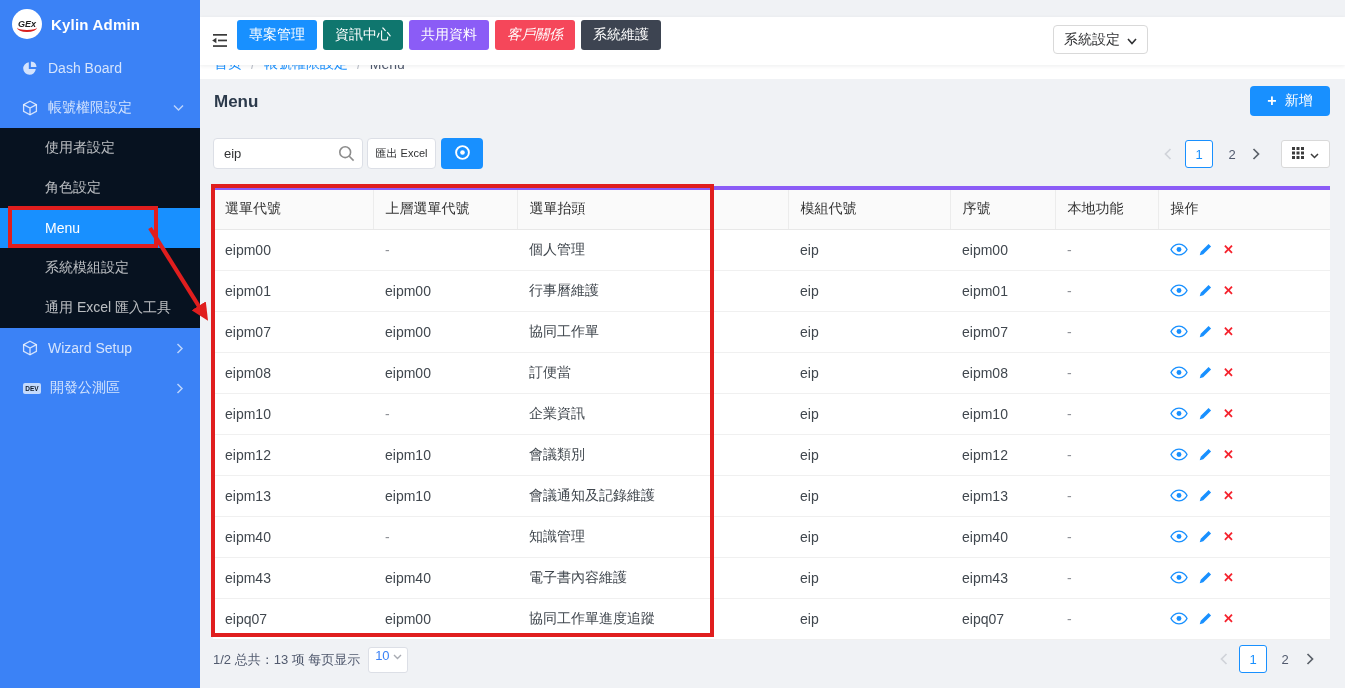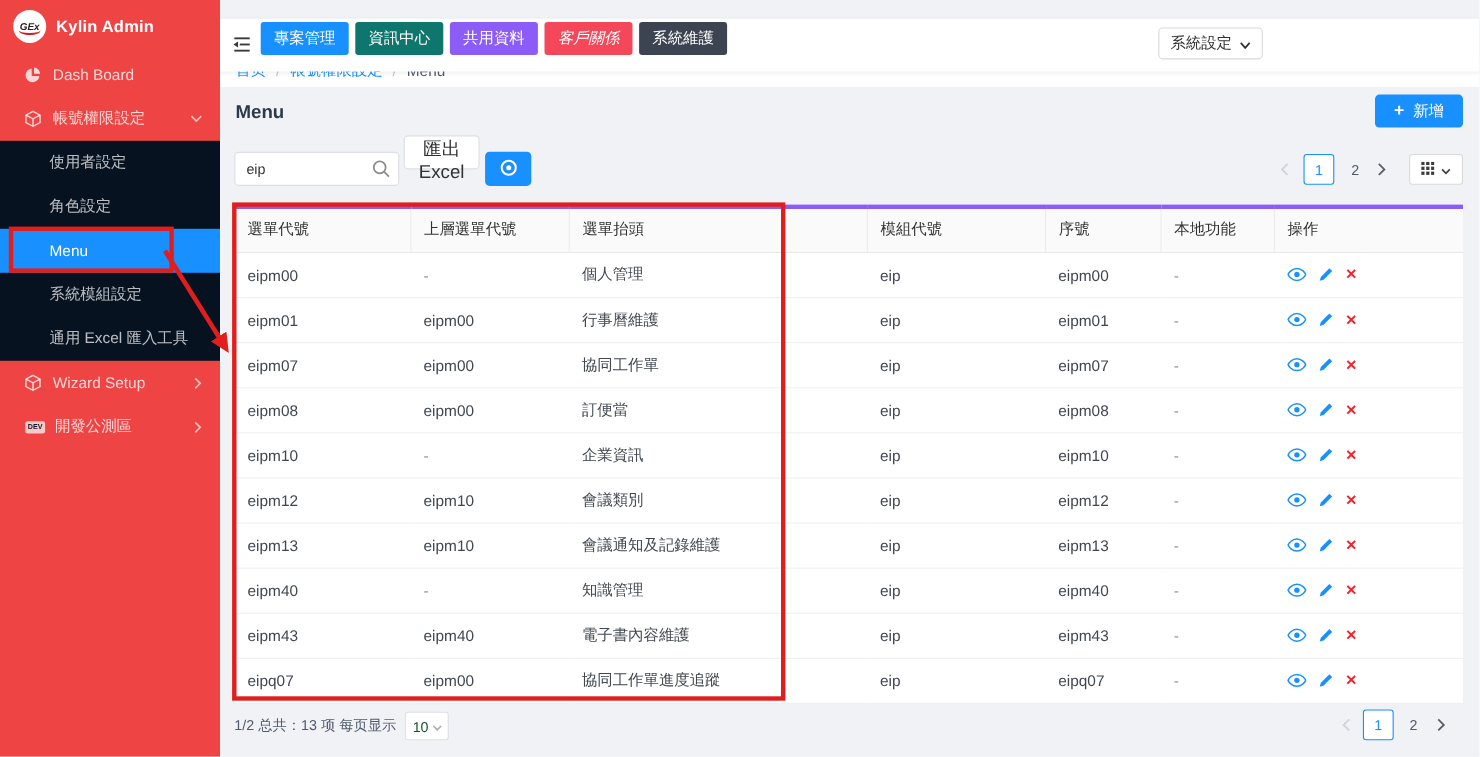--- a/index.html
+++ b/index.html
@@ -4,21 +4,21 @@
 <style>
   * { margin:0; padding:0; box-sizing:border-box; }
   html,body { width:1345px; height:688px; }
   body {
     font-family:"Liberation Sans","DejaVu Sans",sans-serif;
     font-size:14px; color:#40474e; background:#f0f2f5;
     position:relative; overflow:hidden;
   }
   
   .sidebar { position:absolute; left:0; top:0; width:200px; height:688px;
-    background:#ef4444; z-index:2; }
+    background:#3b82f6; z-index:2; }
   .logo-row { height:48px; display:flex; align-items:center; padding-left:12px; }
   .logo-circle { width:30px; height:30px; border-radius:50%; background:#fff;
     position:relative; display:flex; align-items:center; justify-content:center; }
   .logo-circle .logo-txt { font-size:9px; font-weight:bold; font-style:italic; color:#222; }
   .logo-swoosh { position:absolute; left:5px; bottom:7px; width:20px; height:9px;
     border-bottom:2px solid #d81e1e; border-radius:50%; }
   .app-title { color:#fff; font-size:15px; font-weight:600; margin-left:9px; letter-spacing:.2px; }
   .nav-item { height:40px; display:flex; align-items:center; padding-left:22px;
     color:rgba(255,255,255,0.78); font-size:14px; position:relative; cursor:pointer; }
   .nav-item .mi { width:16px; height:16px; margin-right:10px; display:inline-flex; }
@@ -50,22 +50,22 @@
   .page-title { position:absolute; left:214px; top:92px; font-size:17px; color:#2c3a4b; }
   .add-btn { position:absolute; left:1250px; top:86px; width:80px; height:30px;
     background:#1890ff; color:#fff; border:none; border-radius:4px; font-size:14px;
     font-family:inherit; display:flex; align-items:center; justify-content:center;
     gap:8px; cursor:pointer; }
   .add-plus { font-size:16px; font-weight:bold; line-height:1; }
   .search-box { position:absolute; left:213px; top:138px; width:150px; height:31px; }
   .search-input { width:100%; height:100%; border:1px solid #dcdfe6; border-radius:4px;
     padding:0 30px 0 10px; font-size:13px; color:#303133; font-family:inherit; outline:none; }
   .search-icon { position:absolute; right:8px; top:7px; }
-  .export-btn { position:absolute; left:367px; top:123px; width:69px; height:31px;
-    background:#fff; border:1px solid #dcdfe6; border-radius:4px; font-size:17px;
+  .export-btn { position:absolute; left:367px; top:138px; width:69px; height:31px;
+    background:#fff; border:1px solid #dcdfe6; border-radius:4px; font-size:11px;
     color:#303133; font-family:inherit; cursor:pointer; }
   .target-btn { position:absolute; left:441px; top:138px; width:42px; height:31px;
     background:#1890ff; border:none; border-radius:4px; display:flex; align-items:center;
     justify-content:center; cursor:pointer; }
   
   .pg-arrow { position:absolute; width:16px; height:16px; display:flex; align-items:center;
     justify-content:center; cursor:pointer; }
   .pg-num-box { position:absolute; width:28px; height:28px; background:#fff;
     border:1px solid #1890ff; border-radius:3px; color:#1890ff; font-size:13px;
     display:flex; align-items:center; justify-content:center; cursor:pointer; }
@@ -84,22 +84,22 @@
   .data-table td { height:41px; padding:0 12px; font-size:14px; color:#40474e;
     border-bottom:1px solid #f0f0f0; background:#fff; }
   .data-table td.muted { color:#909399; }
   .actions { display:flex; align-items:center; gap:11px; }
   .act { display:inline-flex; align-items:center; cursor:pointer; background:none; border:none; padding:0; }
   .x-mark { color:#f5222d; font-weight:bold; font-size:13px; line-height:1; }
   
   .footer-bar { position:absolute; left:213px; top:646px; height:28px; display:flex;
     align-items:center; gap:8px; font-size:13px; color:#515a6e; }
   .size-select { width:40px; height:26px; background:#fff; border:1px solid #dcdfe6;
-    border-radius:3px; display:flex; align-items:center; justify-content:center; gap:3px;
-    font-size:13px; color:#14532d; cursor:pointer; }
+    border-radius:3px; display:flex; align-items:flex-start; justify-content:center; gap:3px;
+    font-size:13px; color:#3b82f6; cursor:pointer; }
   
   .anno { position:absolute; border:4px solid #e01e1e; z-index:50; pointer-events:none; }
   .anno-box-menu { left:8px; top:206px; width:150px; height:42px; }
   .anno-box-table { left:211px; top:184px; width:503px; height:453px; }
   .anno-arrow { position:absolute; left:140px; top:218px; z-index:50; pointer-events:none; }
 </style>
 </head>
 <body>
 
 <aside class="sidebar">

